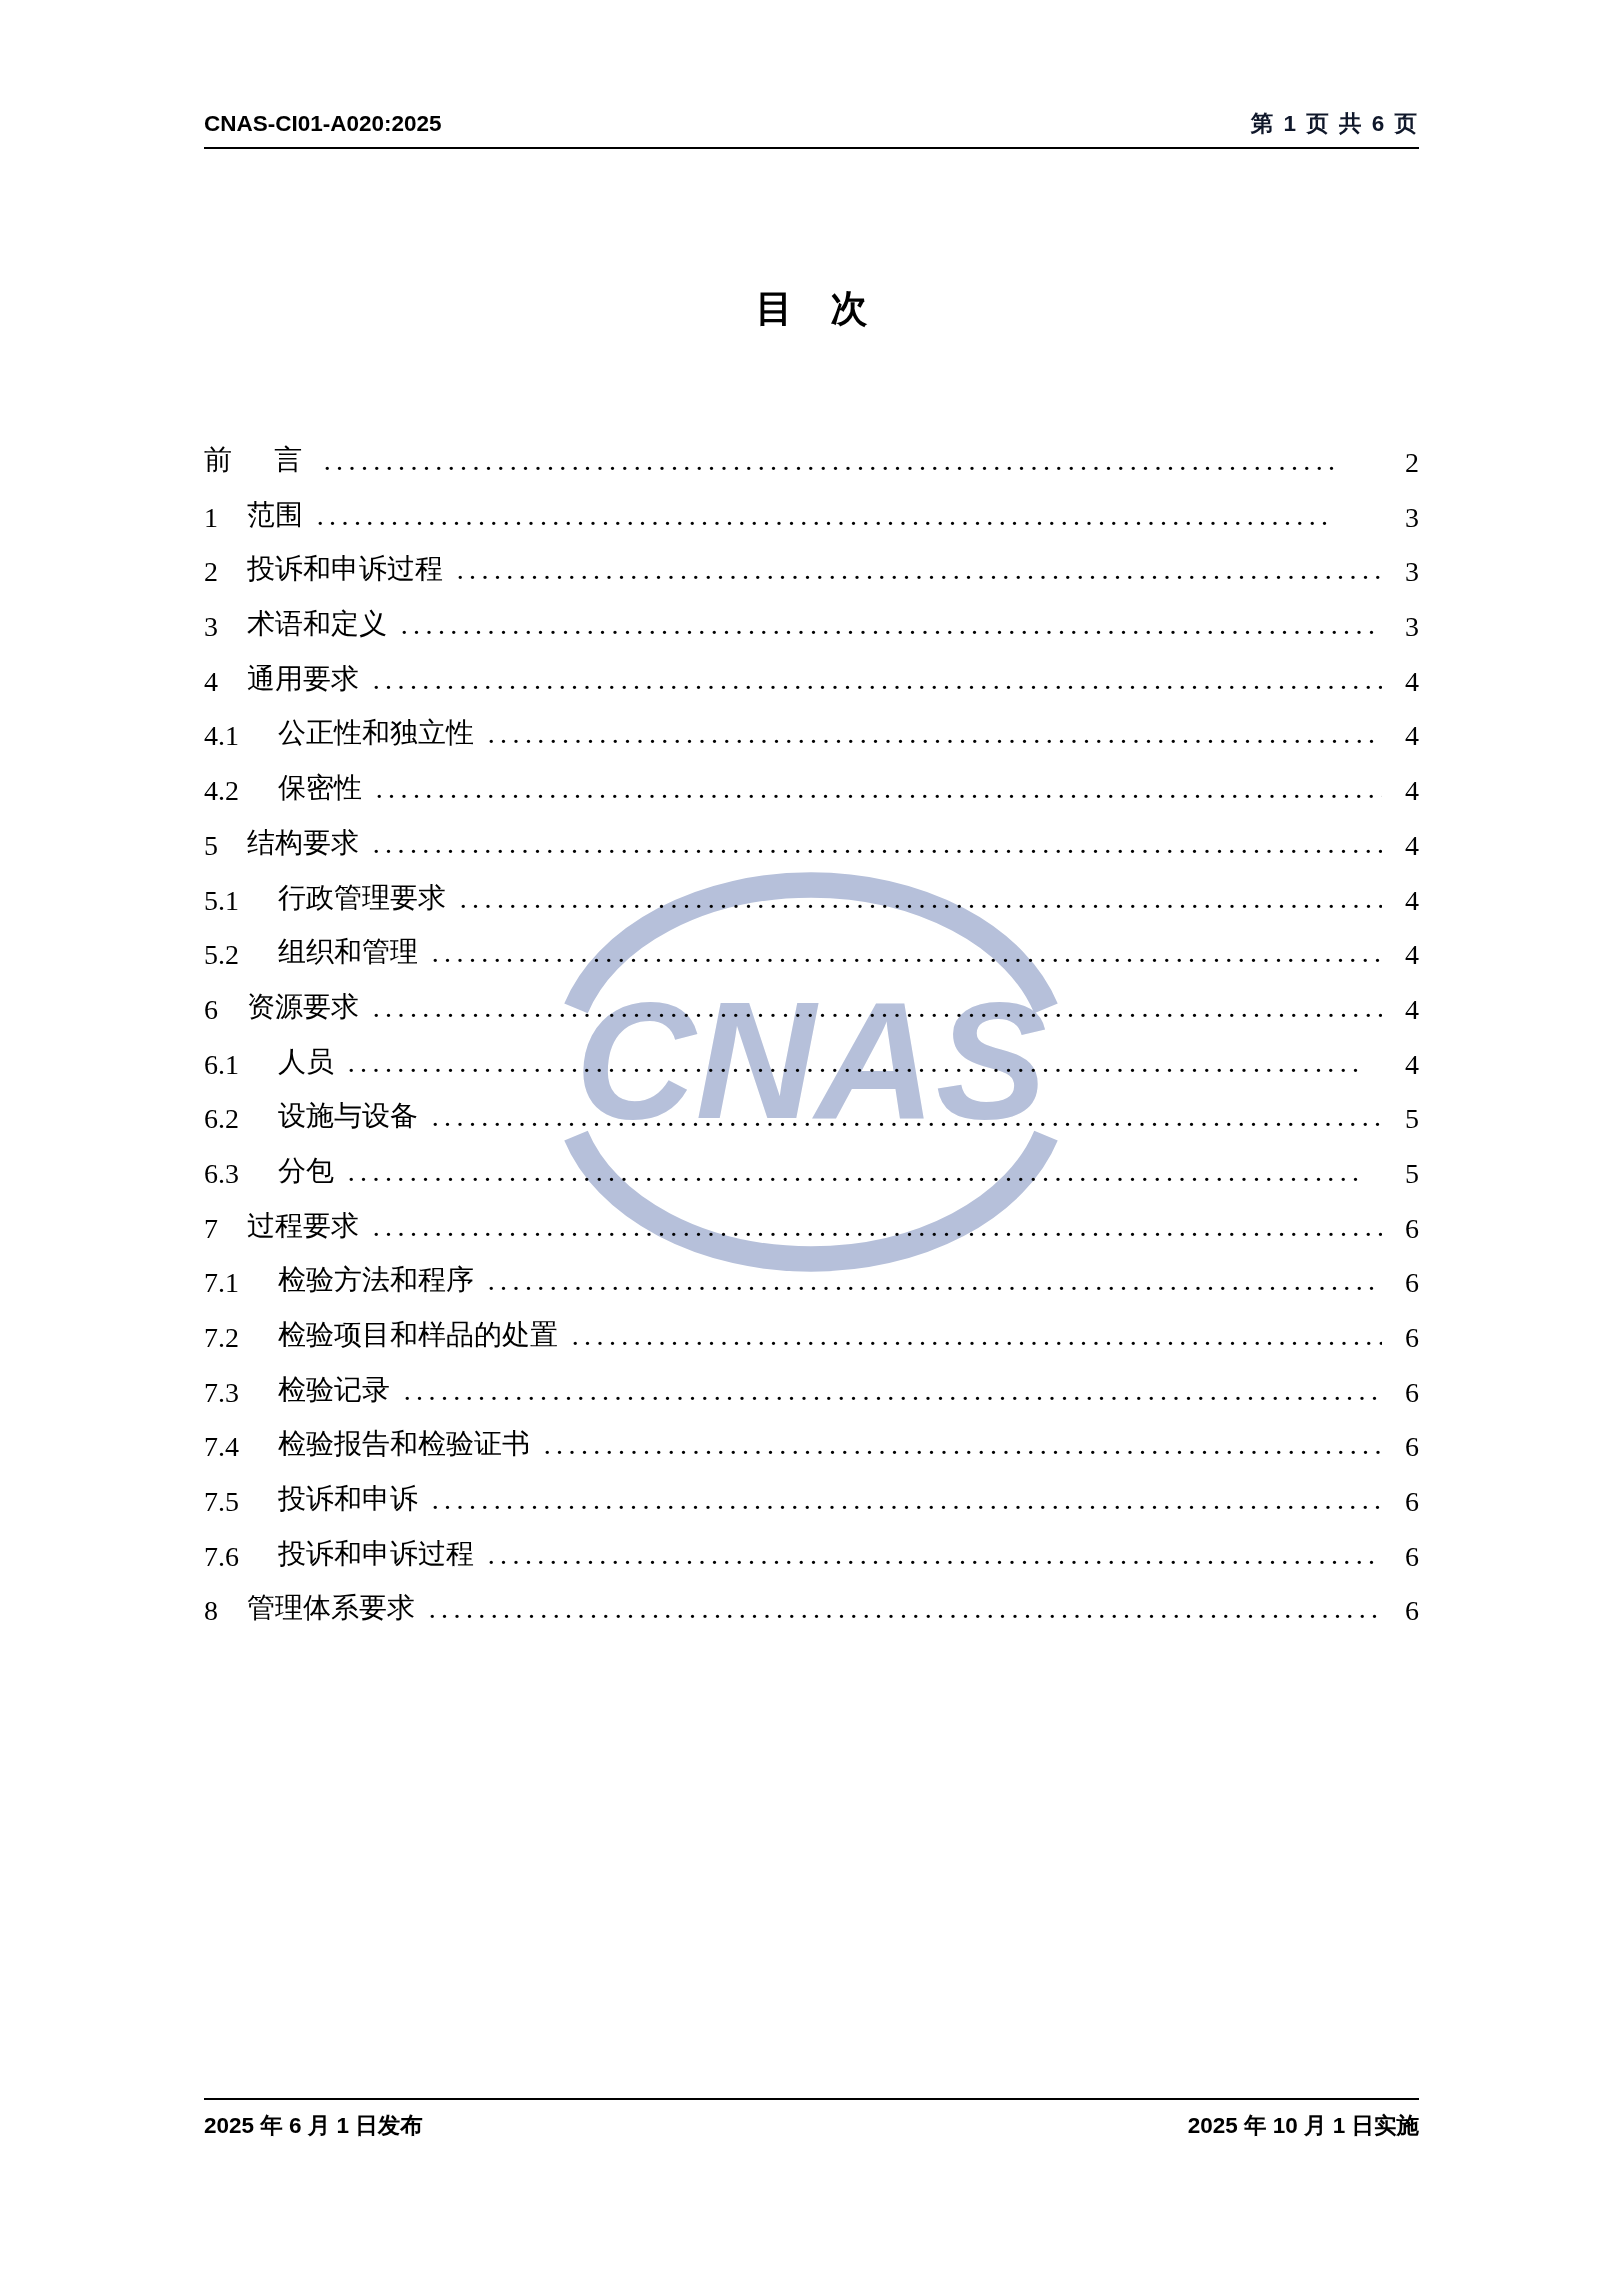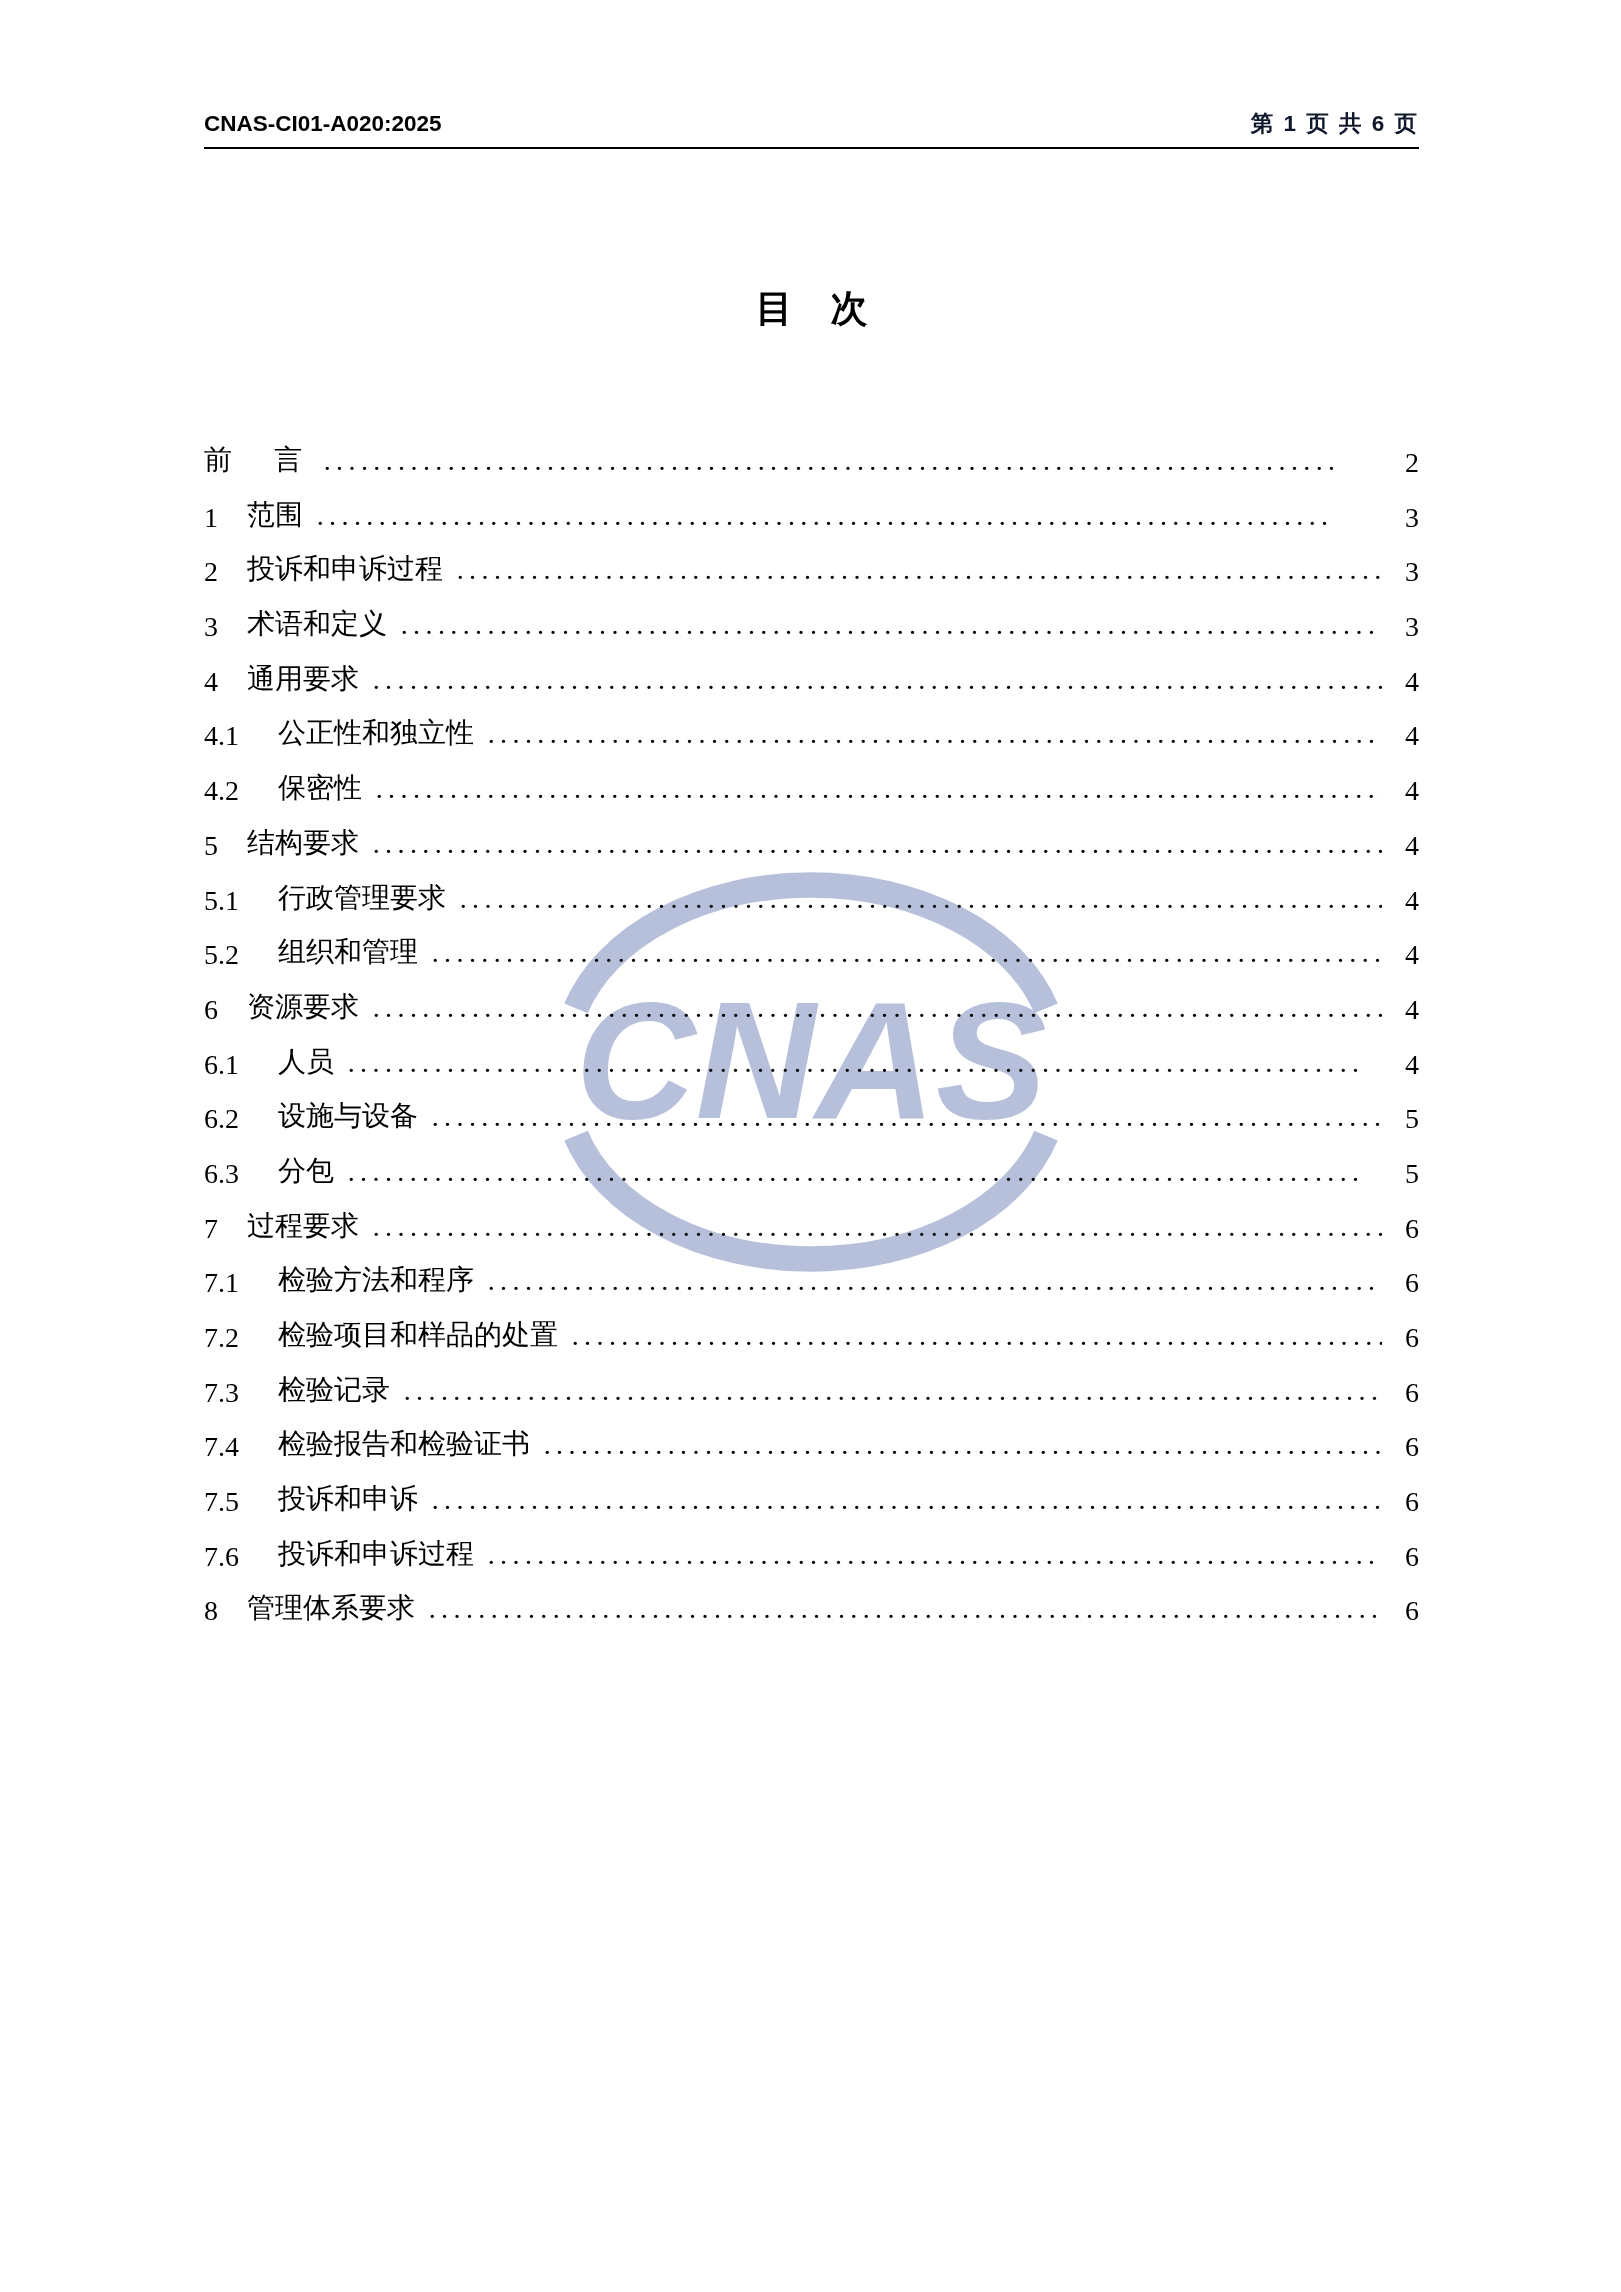--- a/index.html
+++ b/index.html
@@ -313,15 +313,19 @@
 
     <div class="toc-row">
       <span class="toc-num">8</span>
       <span class="toc-label">管理体系要求</span>
       <span class="toc-dots">..................................................................................</span>
       <span class="toc-page">6</span>
     </div>
 
   </div>
 
+  <div class="footer">
+    <div>2025 年 6 月 1 日发布</div>
+    <div>2025 年 10 月 1 日实施</div>
+  </div>
 
 </div>
 
 
 </body></html>

